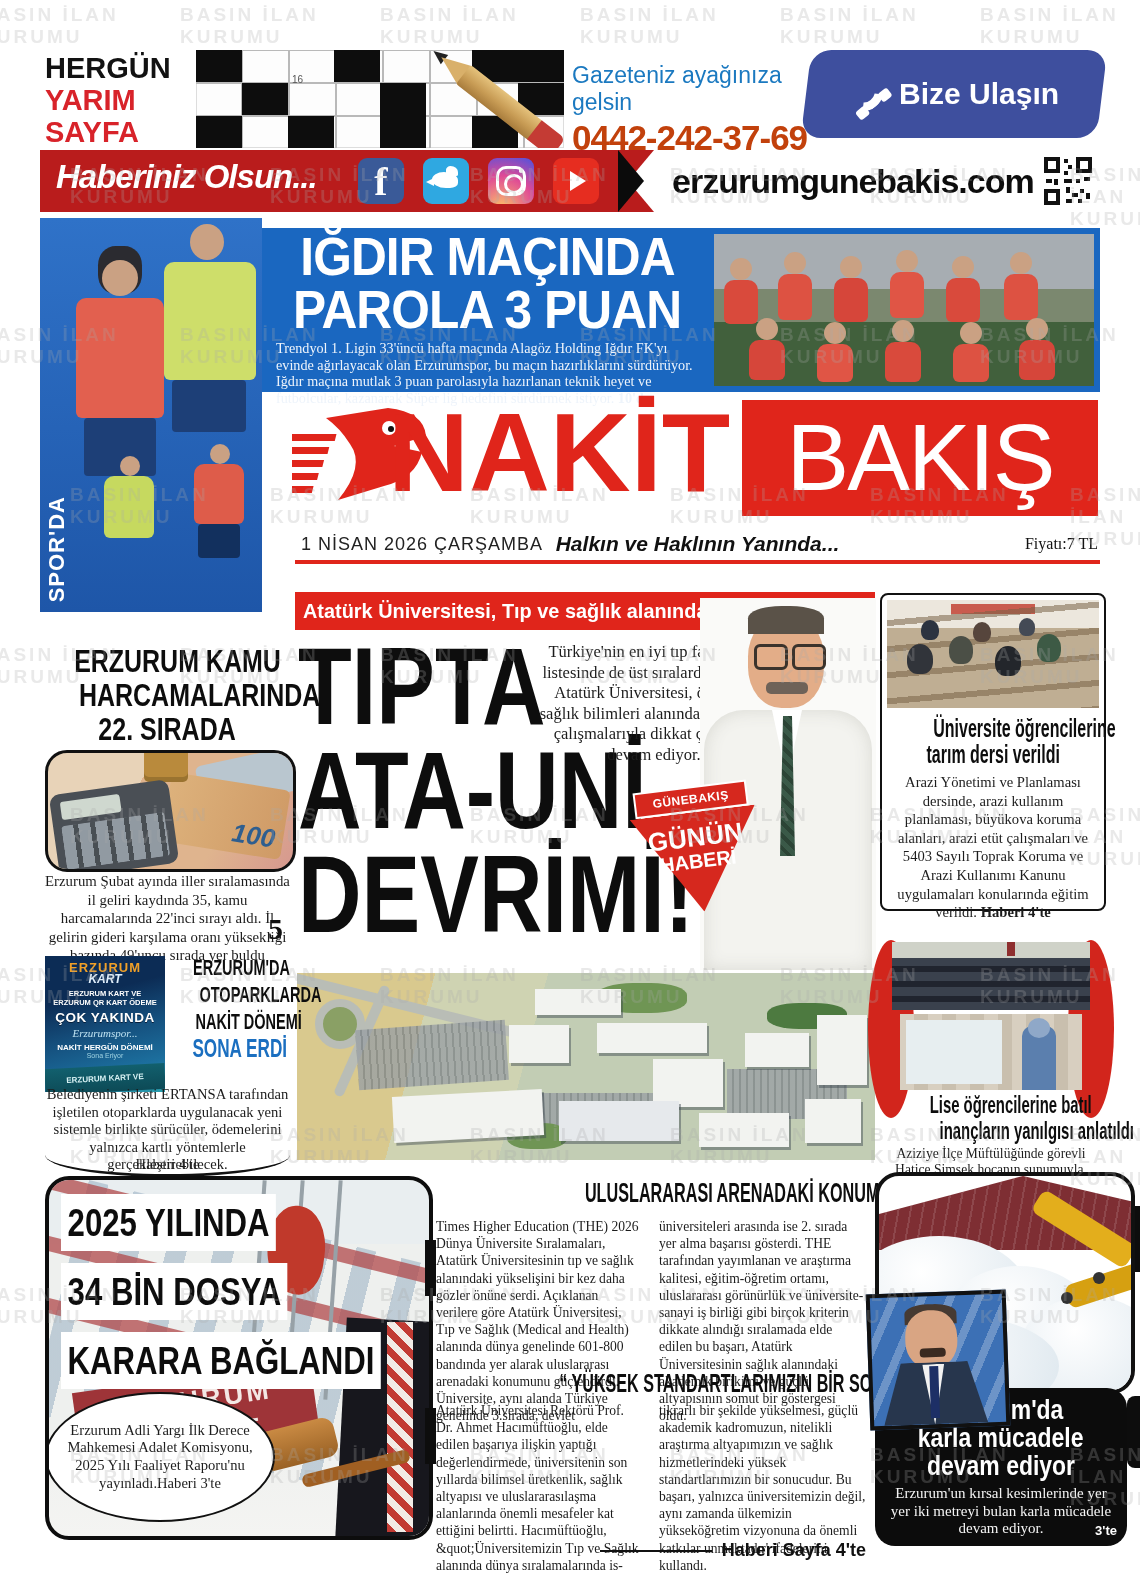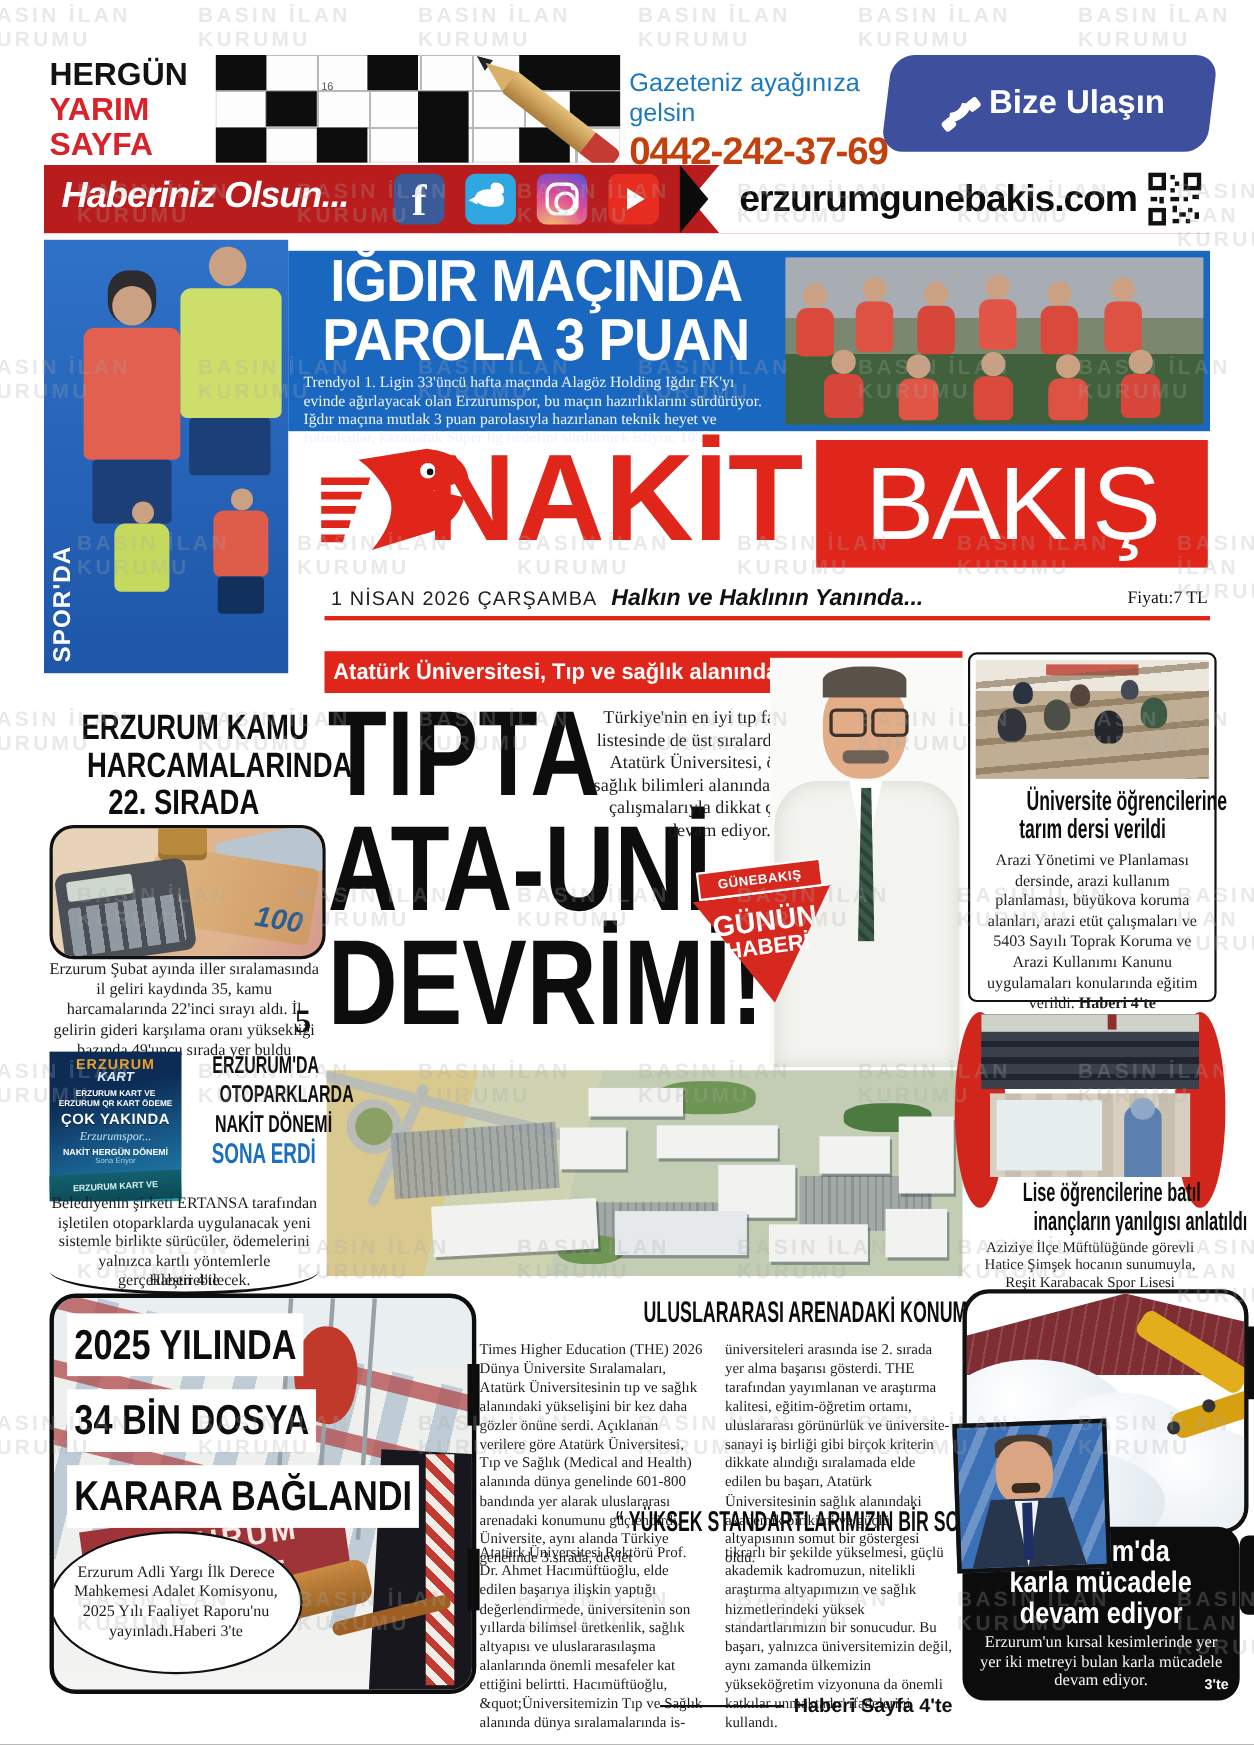--- a/index.html
+++ b/index.html
@@ -152,21 +152,21 @@
 
   
   .tarim{left:880px;top:593px;width:222px;height:314px;border:2px solid #111;border-radius:8px;background:#fff;}
   .tarim-photo{position:absolute;left:5px;top:5px;right:5px;height:108px;overflow:hidden;background:linear-gradient(180deg,#ece7dd 0 26%,#bfae93 26%);}
   .t-banner{position:absolute;left:30%;top:4px;width:40%;height:10px;background:#c0392b;opacity:.8;}
   .desks{position:absolute;inset:0;background:repeating-linear-gradient(175deg,transparent 0 20px,rgba(120,98,70,.55) 20px 26px);}
   .stud{position:absolute;border-radius:50% 50% 40% 40%;}
   .tarim-h{position:absolute;left:0;right:0;top:120px;text-align:center;font-weight:900;font-size:25px;line-height:26px;color:#0d0d0d;}
   .tarim-h .cn{transform:scaleX(.64);}
   .tarim-body{position:absolute;left:10px;right:10px;top:178px;text-align:center;font-size:14.6px;line-height:18.6px;}
-  .lise{left:880px;top:920px;width:222px;height:256px;}
+  .lise{left:880px;top:940px;width:222px;height:256px;}
   .lise-arc{position:absolute;width:46px;height:178px;background:#d2251c;border-radius:50%;top:0;}
   .la-l{left:-12px;} .la-r{right:-12px;}
   .lise-p1{position:absolute;left:12px;top:2px;width:198px;height:68px;overflow:hidden;
       background:repeating-linear-gradient(180deg,#3a414d 0 9px,#20242e 9px 15px);}
   .lise-p1 .stage{position:absolute;left:0;top:0;right:0;height:16px;background:#cfd2c8;}
   .lise-p1 .flagpole{position:absolute;left:58%;top:0;width:8px;height:14px;background:#8e2f2f;}
   .lise-p2{position:absolute;left:20px;top:74px;width:182px;height:76px;overflow:hidden;
       background:repeating-linear-gradient(90deg,#d8cfc0 0 14px,#c9bfae 14px 28px);}
   .lise-p2 .slide{position:absolute;left:6px;top:6px;width:96px;height:64px;background:#e7eef0;}
   .lise-p2 .woman{position:absolute;right:26px;top:12px;width:34px;height:64px;background:#5b7fae;border-radius:10px 10px 0 0;}

